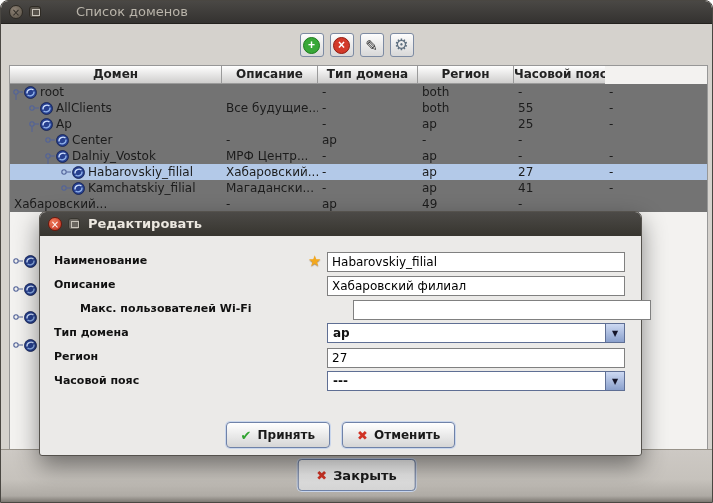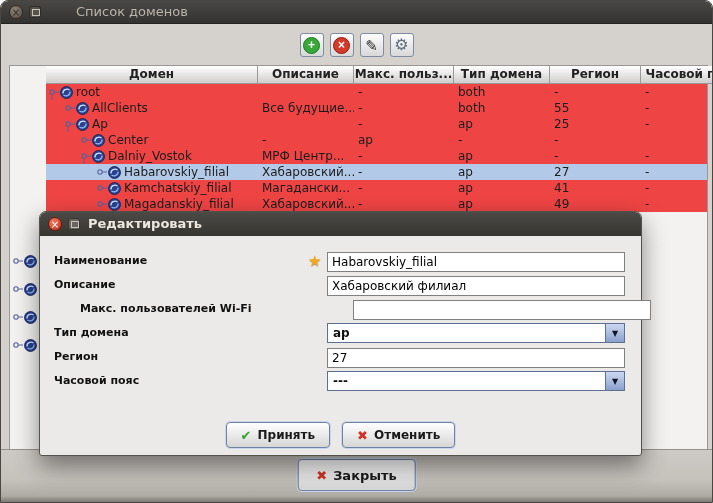--- a/index.html
+++ b/index.html
@@ -26,29 +26,29 @@
         background:linear-gradient(#fdfdfd,#d8d8d8);display:flex;align-items:center;
         justify-content:center;padding:0;cursor:pointer;}
   .badge{width:15px;height:15px;border-radius:50%;color:#fff;font-size:12px;font-weight:bold;
          display:flex;align-items:center;justify-content:center;line-height:1;}
   .badge.green{background:#38a838;border:1px solid #1e7a1e;}
   .badge.red{background:#d33a2a;border:1px solid #8f1d12;}
   .ic-pencil{font-size:15px;color:#2b2b2b;line-height:1;}
   .ic-gear{font-size:16px;color:#5f7080;line-height:1;}
   
   .table{position:absolute;left:8px;top:64px;width:697px;background:#f3f2f0;border:1px solid #979797;}
-  .thead,.tr{display:grid;grid-template-columns:212px 96px 100px 96px 91px 102px;margin-left:36px;}
+  .thead,.tr{display:grid;grid-template-columns:212px 96px 100px 96px 91px 102px;}
   .thead{height:18px;}
   .th{box-sizing:border-box;background:linear-gradient(#ffffff,#cfcecd);
       border-right:1px solid #9a9a9a;border-bottom:1px solid #9a9a9a;
       font-size:12px;font-weight:bold;color:#222;line-height:17px;text-align:center;
       overflow:hidden;white-space:nowrap;cursor:pointer;}
   .th:last-child{border-right:none;}
   .tbody{position:relative;height:366px;overflow:hidden;background:#f3f2f0;}
-  .tr{height:16px;background:#ef4444;}
+  .tr{height:16px;background:#737373;}
   .tr.selected{background:#b3c9e8;}
   .td{box-sizing:border-box;font-size:12px;line-height:16px;color:#1c1c1c;
       padding:0 4px;white-space:nowrap;overflow:hidden;}
   .c0{display:flex;align-items:center;padding:0 2px;}
   .indent{flex:0 0 auto;height:1px;}
   .handle{flex:0 0 12px;height:16px;}
   .handle .vline{display:none;}
   .handle.expanded .vline{display:inline;}
   .nodeicon{flex:0 0 13px;height:13px;margin-right:3px;}
   .nodelabel{white-space:nowrap;}
@@ -117,21 +117,20 @@
     </button>
     <button class="tbtn">
       <span class="ic-gear">⚙</span>
     </button>
   </div>
 
   <div class="table">
     <div class="thead">
       <div class="th">Домен</div>
       <div class="th">Описание</div>
-      <div class="th">Макс. польз...</div>
       <div class="th">Тип домена</div>
       <div class="th">Регион</div>
       <div class="th">Часовой пояс</div>
     </div>
     <div class="tbody" id="tbody">
 
       <div class="tr">
     <div class="td c0">
       <span class="indent" style="width: 0px;"></span>
       <span class="handle expanded">
@@ -299,38 +298,20 @@
       </span>
       <span class="nodelabel">Kamchatskiy_filial</span>
     </div>
     <div class="td plain">Магадански...</div>
     <div class="td plain">-</div>
     <div class="td plain">ap</div>
     <div class="td plain">41</div>
     <div class="td plain">-</div>
   </div>
         <div class="tr">
-    <div class="td c0">
-      <span class="indent" style="width: 48px;"></span>
-      <span class="handle">
-        <svg width="12" height="16" viewBox="0 0 12 16">
-          <circle cx="4" cy="8" r="2.2" fill="none" stroke="#52639a" stroke-width="1.1"></circle>
-          <line x1="6.5" y1="8" x2="11" y2="8" stroke="#52639a" stroke-width="1"></line>
-          <line class="vline" x1="4" y1="10.5" x2="4" y2="16" stroke="#52639a" stroke-width="1"></line>
-        </svg>
-      </span>
-      <span class="nodeicon">
-        <svg width="13" height="13" viewBox="0 0 13 13">
-          <circle cx="6.5" cy="6.5" r="6" fill="#27408f" stroke="#13204f" stroke-width="0.8"></circle>
-          <path d="M3 7.5 A4 4 0 0 1 9.5 4" stroke="#cfe0ff" stroke-width="1.3" fill="none"></path>
-          <path d="M10 5.5 A4 4 0 0 1 3.5 9" stroke="#8fb0e8" stroke-width="1.3" fill="none"></path>
-        </svg>
-      </span>
-      <span class="nodelabel">Magadanskiy_filial</span>
-    </div>
     <div class="td plain">Хабаровский...</div>
     <div class="td plain">-</div>
     <div class="td plain">ap</div>
     <div class="td plain">49</div>
     <div class="td plain">-</div>
   </div>
         <span class="strip-item" style="left:2px;top:169px">
         <svg width="12" height="16" viewBox="0 0 12 16">
             <circle cx="4" cy="8" r="2.2" fill="none" stroke="#52639a" stroke-width="1.1"></circle>
             <line x1="6.5" y1="8" x2="11" y2="8" stroke="#52639a" stroke-width="1"></line>

